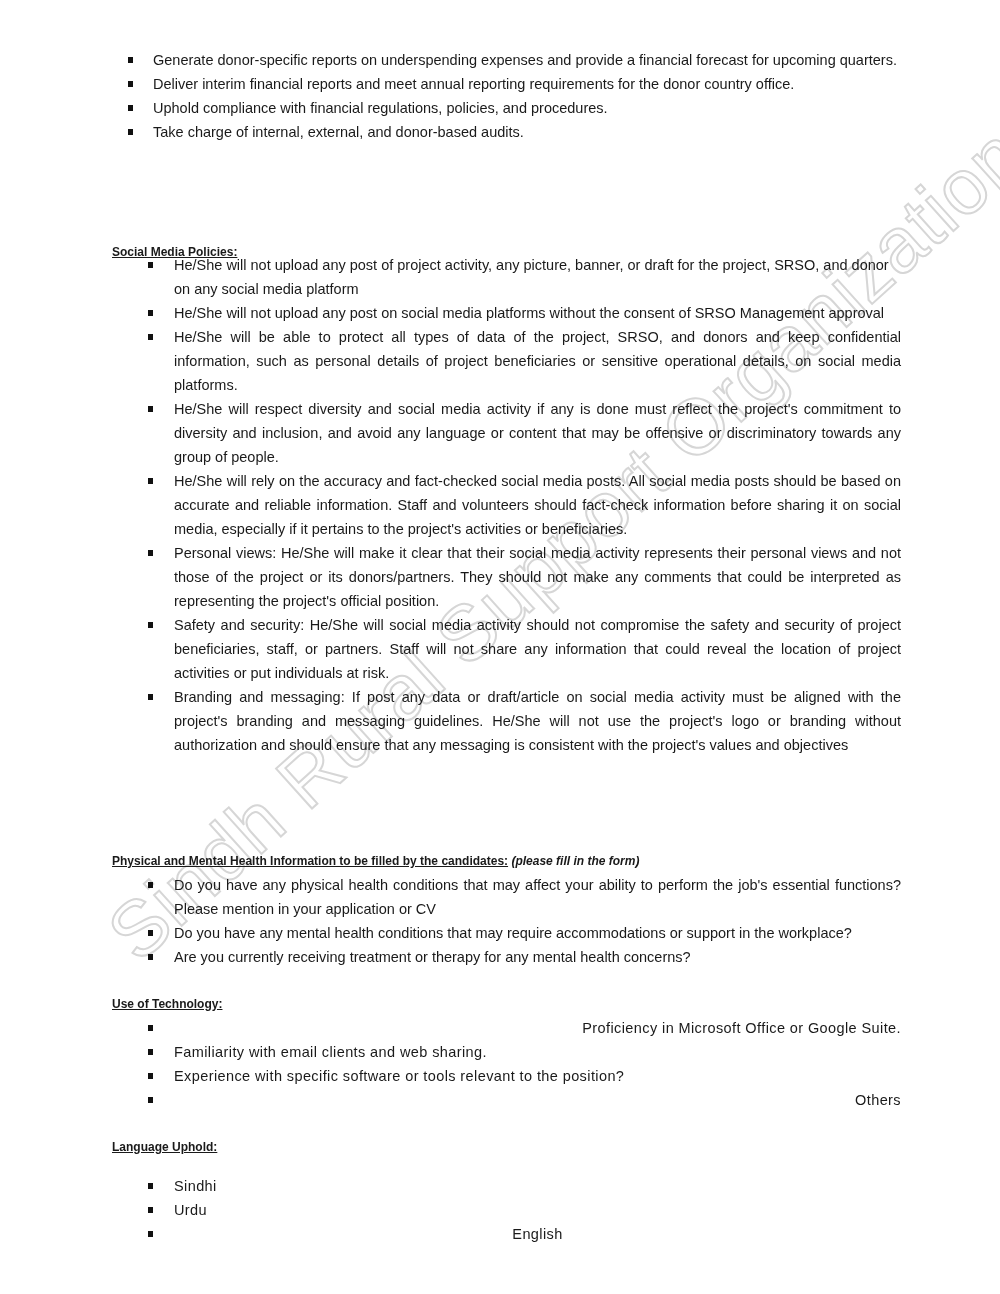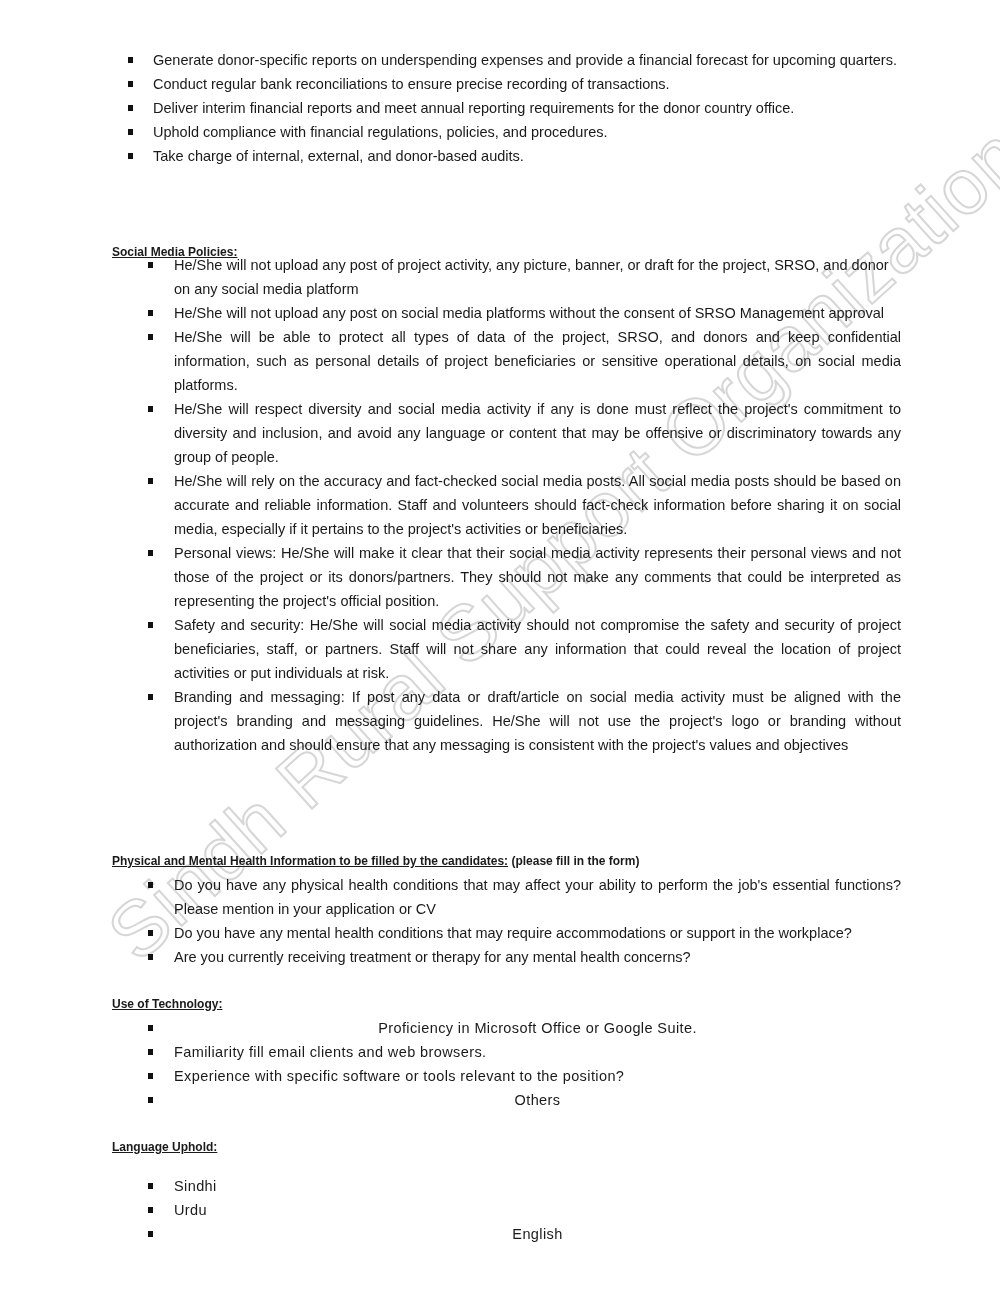--- a/index.html
+++ b/index.html
@@ -93,36 +93,36 @@
     ul.l4 li .bullet { left: -26px; }
     
     ul.l5 { left: 174px; width: 727px; top: 1174px; }
     ul.l5 li .bullet { left: -26px; }
 
     ul.spaced li { letter-spacing: 0.4px; }
     .h1 { top: 240px; }
     .h2 { top: 849px; }
     .h3 { top: 992px; }
     .h4 { top: 1135px; }
-    .h2 .normal { font-weight: bold; text-decoration: none; }
+    .h2 .normal { font-weight: bold; text-decoration: none; font-style: italic; }
   </style>
 </head>
 <body>
 
 <div class="page">
 
   <div class="watermark">
     <span>Sindh Rural Support Organization</span>
   </div>
 
   <div class="content">
 
     <ul class="list l1">
       <li><span class="bullet"></span><span>Generate donor-specific reports on underspending expenses and provide a financial forecast for upcoming quarters.</span></li>
-      <li><span class="bullet"></span><span>Conduct regular bank reconciliations to ensure precise recording of transactions.</span></li>
+      <li><span class="bullet"></span></li>
       <li><span class="bullet"></span><span>Deliver interim financial reports and meet annual reporting requirements for the donor country office.</span></li>
       <li><span class="bullet"></span><span>Uphold compliance with financial regulations, policies, and procedures.</span></li>
       <li><span class="bullet"></span><span>Take charge of internal, external, and donor-based audits.</span></li>
     </ul>
 
     <div class="heading h1">
       <span class="u">Social Media Policies:</span>
     </div>
     <ul class="list l2">
       <li style="text-align:left"><span class="bullet"></span><span>He/She will not upload any post of project activity, any picture, banner, or draft for the project, SRSO, and donor on any social media platform</span></li>
@@ -142,24 +142,24 @@
     <ul class="list l3">
       <li><span class="bullet"></span><span>Do you have any physical health conditions that may affect your ability to perform the job's essential functions? Please mention in your application or CV</span></li>
       <li style="text-align:left"><span class="bullet"></span><span>Do you have any mental health conditions that may require accommodations or support in the workplace?</span></li>
       <li style="text-align:left"><span class="bullet"></span><span>Are you currently receiving treatment or therapy for any mental health concerns?</span></li>
     </ul>
 
     <div class="heading h3">
       <span class="u">Use of Technology:</span>
     </div>
     <ul class="list l4 spaced">
-      <li style="text-align:center"><span class="bullet"></span><span>Proficiency in Microsoft Office or Google Suite.</span></li>
-      <li style="text-align:left"><span class="bullet"></span><span>Familiarity fill email clients and web browsers.</span></li>
+      <li style="text-align:right"><span class="bullet"></span><span>Proficiency in Microsoft Office or Google Suite.</span></li>
+      <li style="text-align:left"><span class="bullet"></span><span>Familiarity with email clients and web sharing.</span></li>
       <li style="text-align:left"><span class="bullet"></span><span>Experience with specific software or tools relevant to the position?</span></li>
-      <li style="text-align:center"><span class="bullet"></span><span>Others</span></li>
+      <li style="text-align:right"><span class="bullet"></span><span>Others</span></li>
     </ul>
 
     <div class="heading h4">
       <span class="u">Language Uphold:</span>
     </div>
     <ul class="list l5 spaced">
       <li style="text-align:left"><span class="bullet"></span><span>Sindhi</span></li>
       <li style="text-align:left"><span class="bullet"></span><span>Urdu</span></li>
       <li style="text-align:center"><span class="bullet"></span><span>English</span></li>
     </ul>

